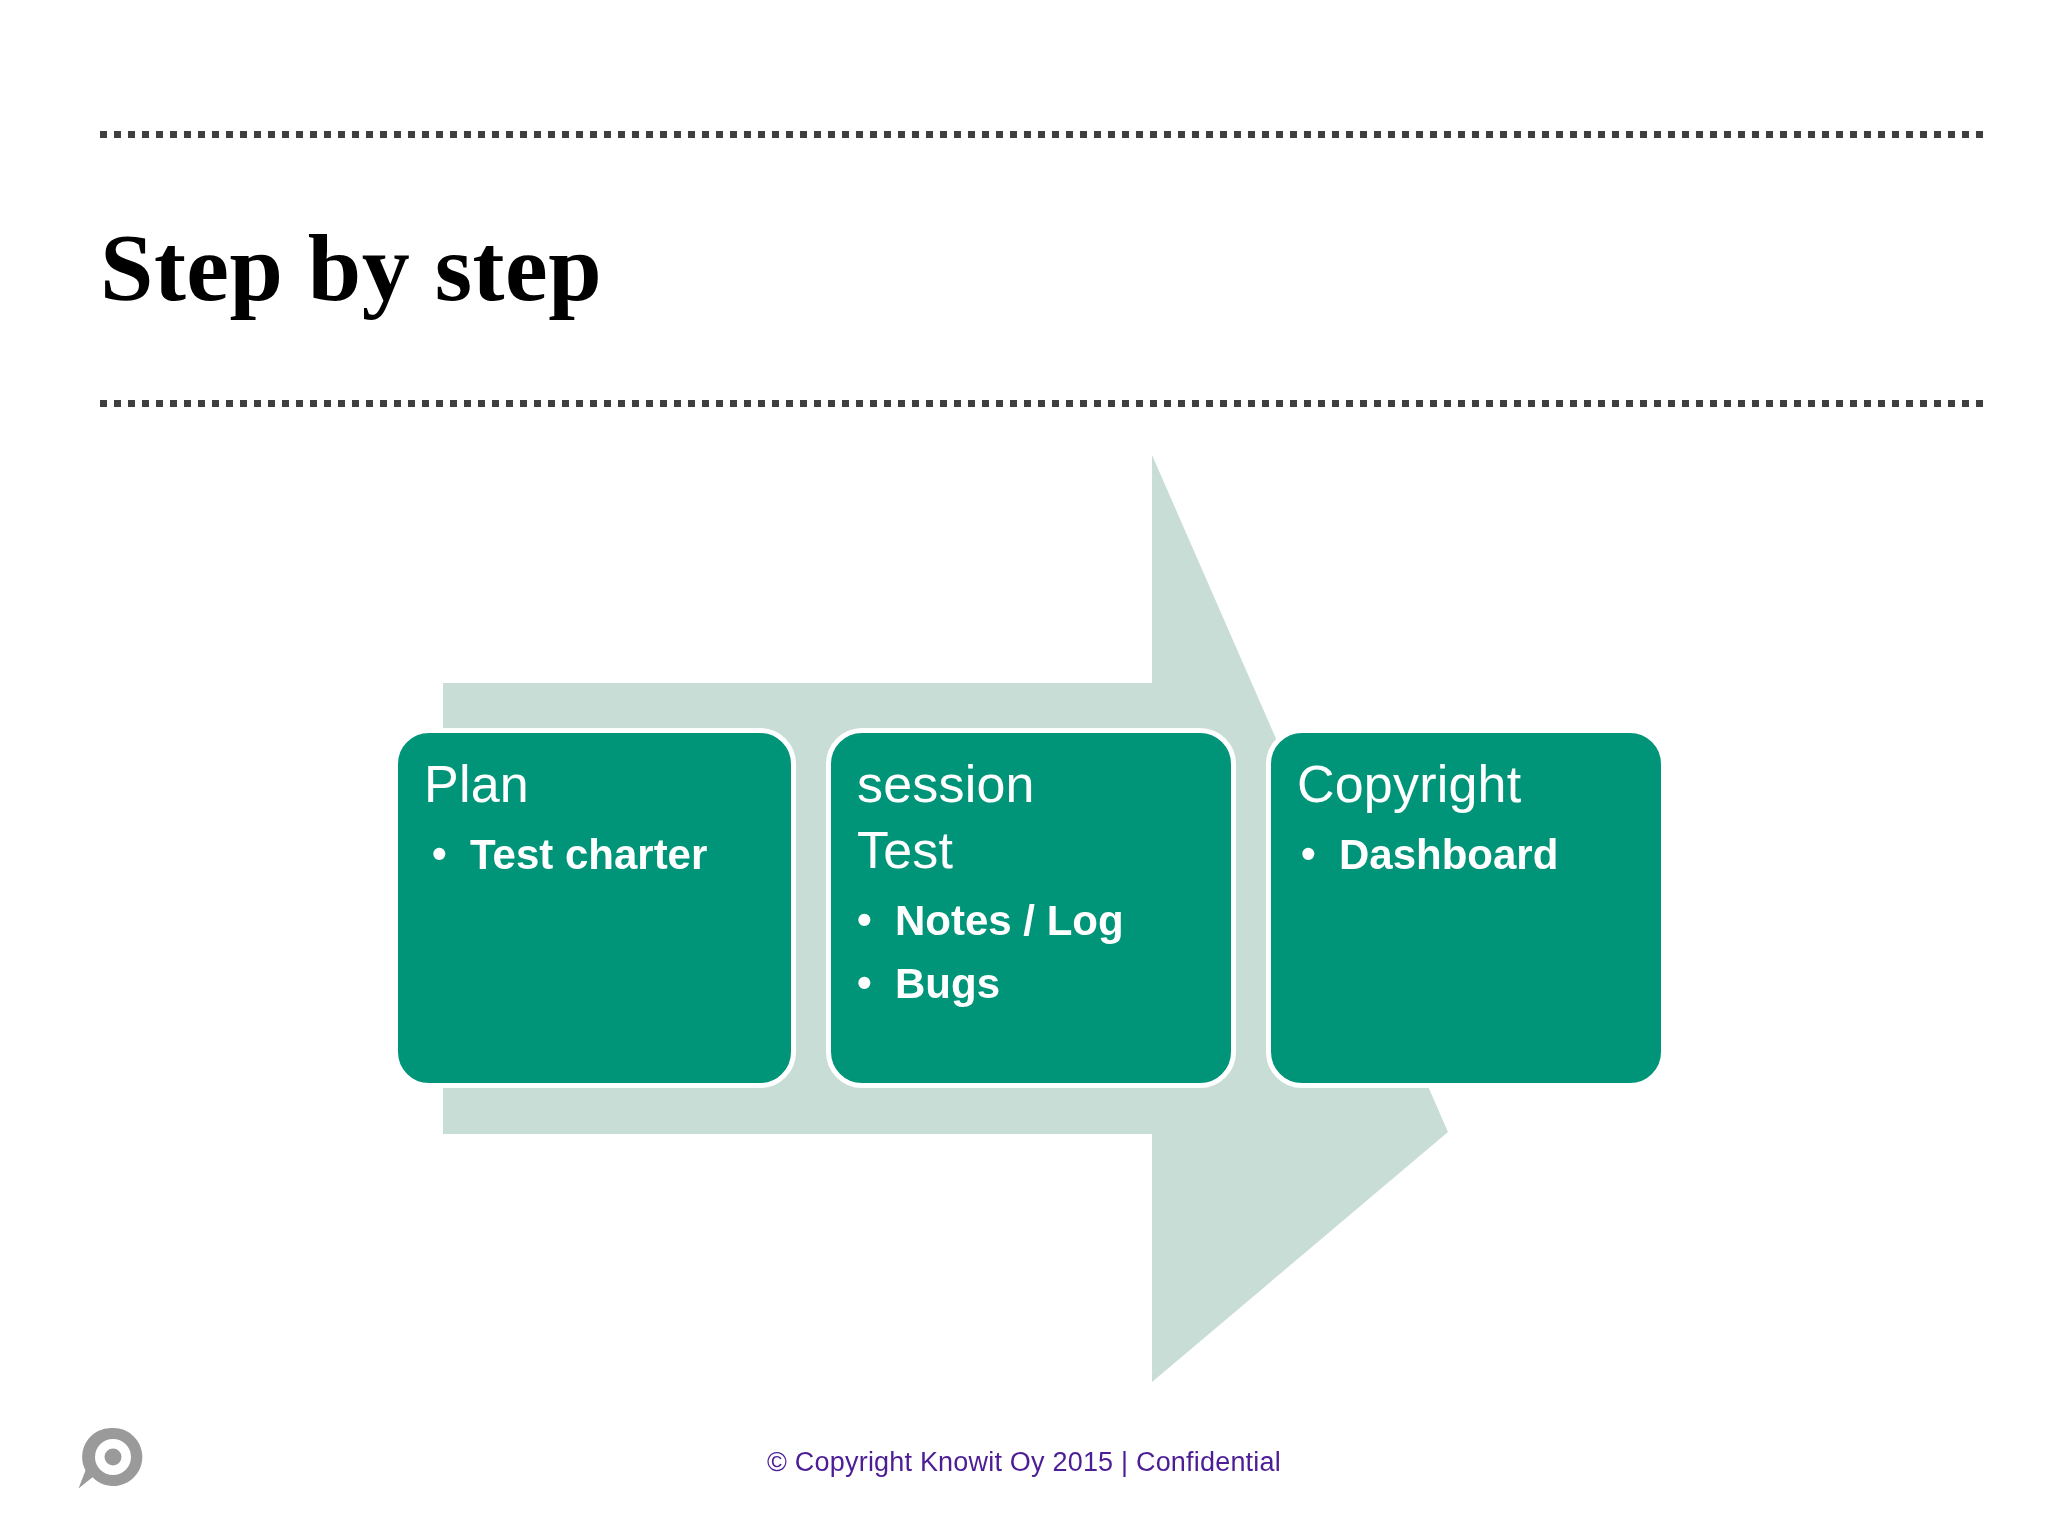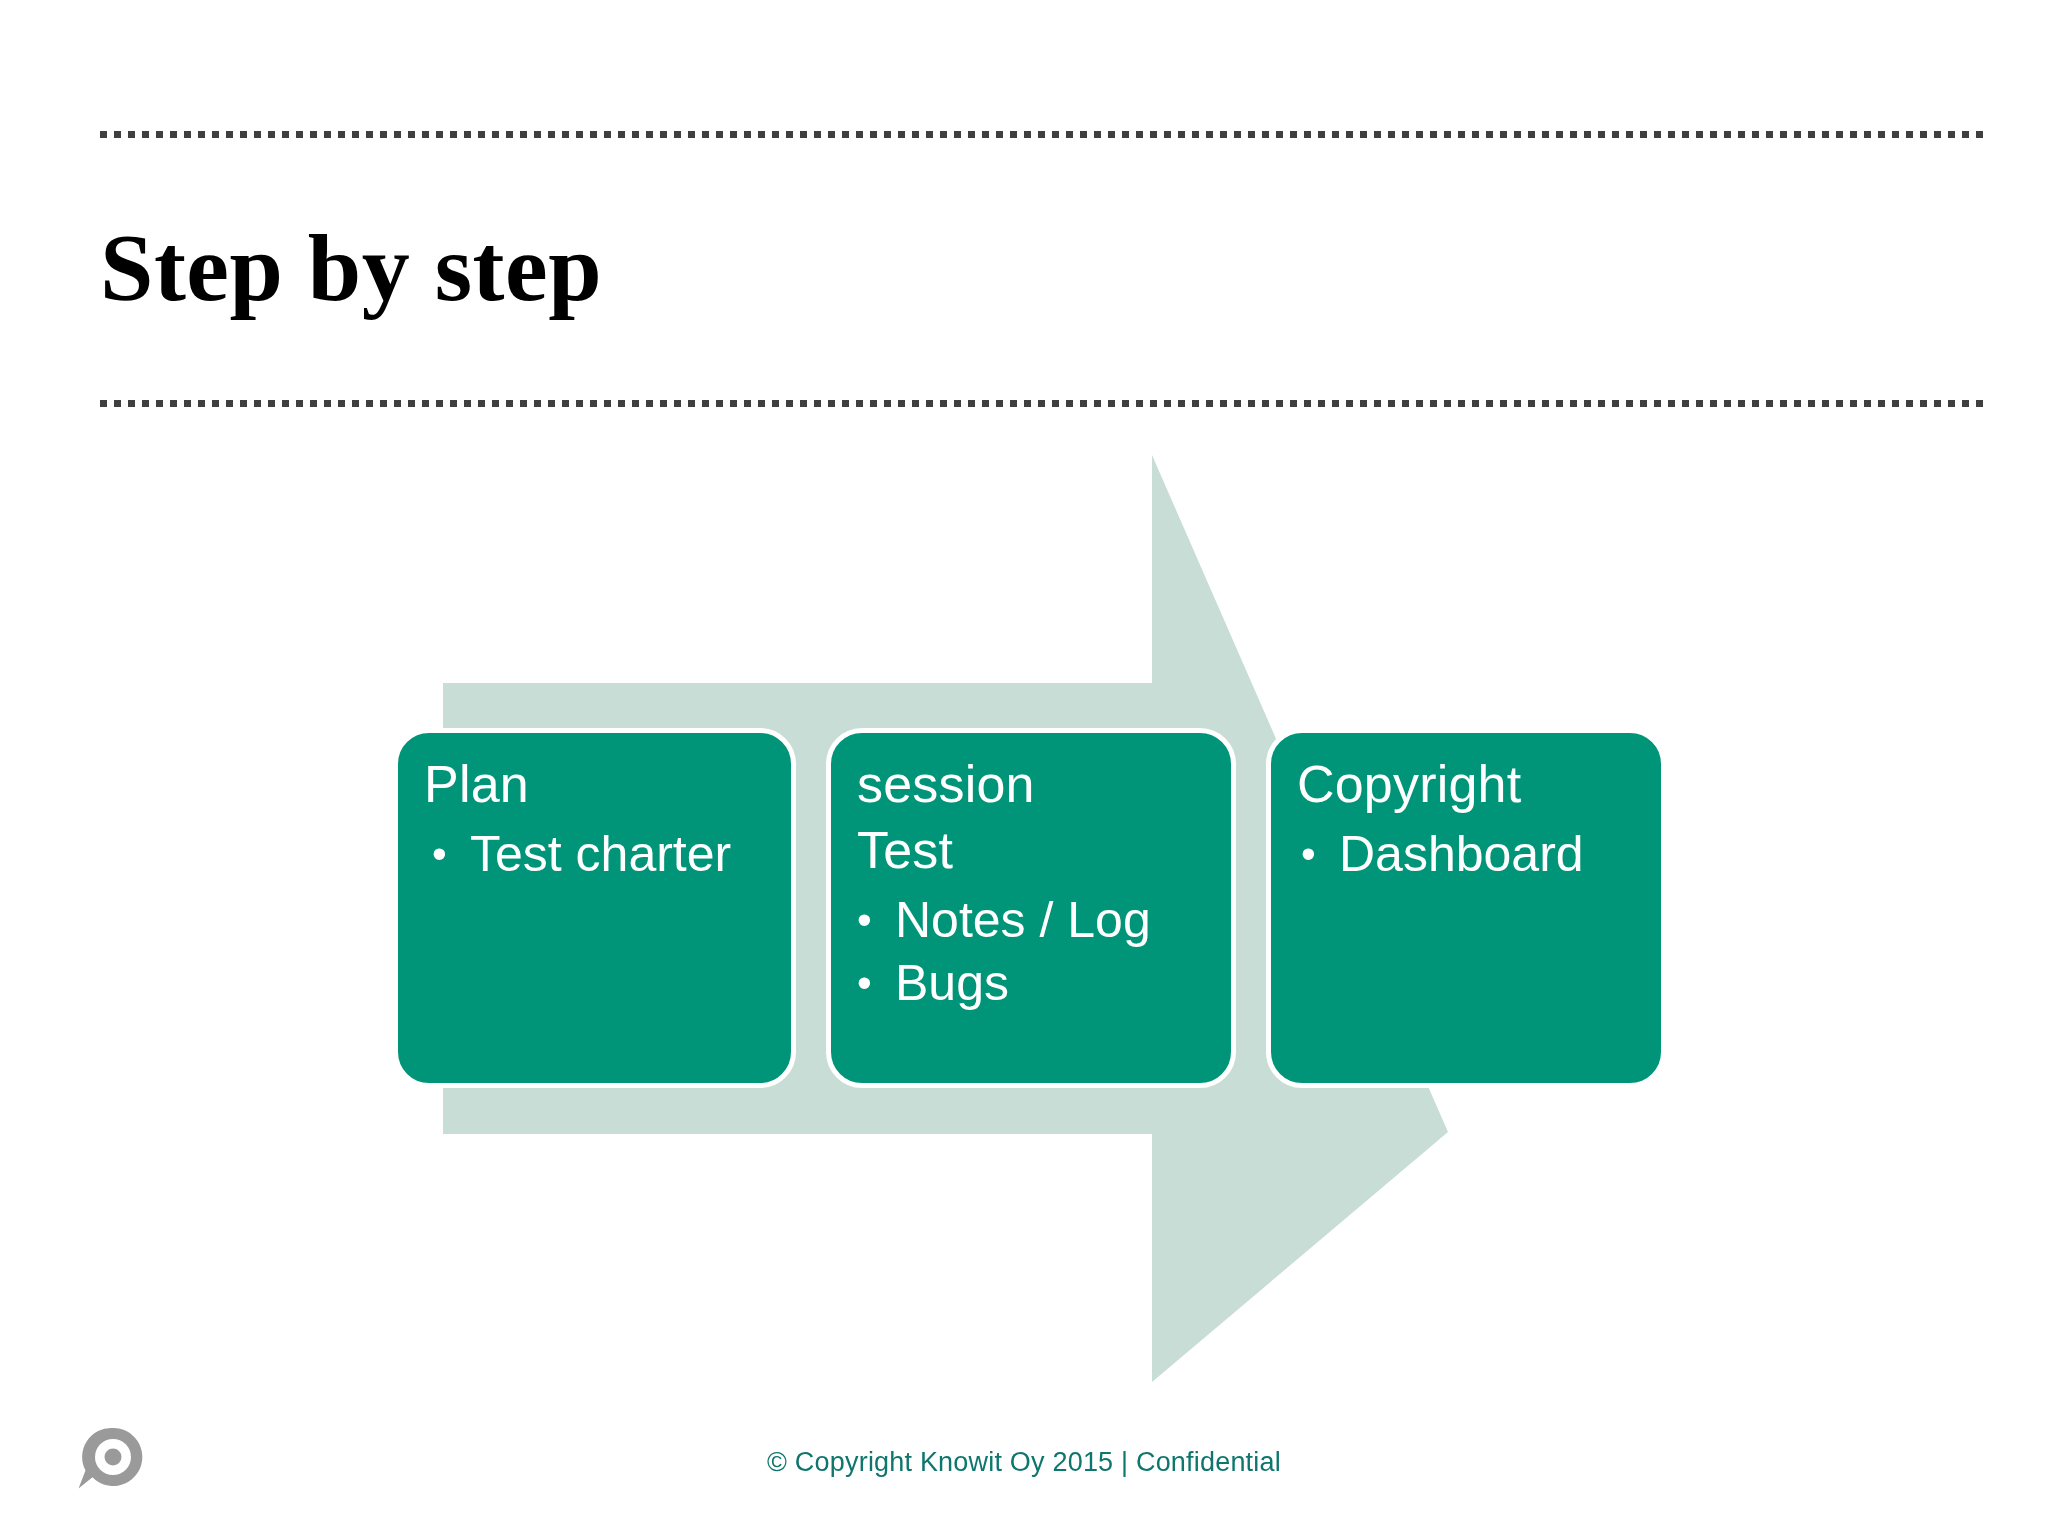--- a/index.html
+++ b/index.html
@@ -77,23 +77,23 @@
     font-weight:400;
     letter-spacing:0.2px;
   }
   .bullets {
     list-style:none;
     margin-top:6px;
   }
   .bullets li {
     position:relative;
     color:#ffffff;
-    font-size:50px;
+    font-size:42px;
     line-height:63px;
-    font-weight:400;
+    font-weight:700;
     padding-left:46px;
     white-space:nowrap;
   }
   .bullets li::before {
     content:"\2022";
     position:absolute;
     left:8px;
     top:-1px;
     font-size:42px;
     line-height:63px;
@@ -104,21 +104,21 @@
   .step-box.b3 .bullets li { padding-left:42px; }
   .step-box.b3 .bullets li::before { left:4px; }
 
   
   .footer-text {
     position:absolute;
     left:0;
     top:1446px;
     width:2048px;
     text-align:center;
-    color:#0f766e;
+    color:#4c1d95;
     font-size:27px;
     line-height:32px;
     letter-spacing:0.2px;
   }
   .logo {
     position:absolute;
     left:72px;
     top:1422px;
     width:72px;
     height:72px;

